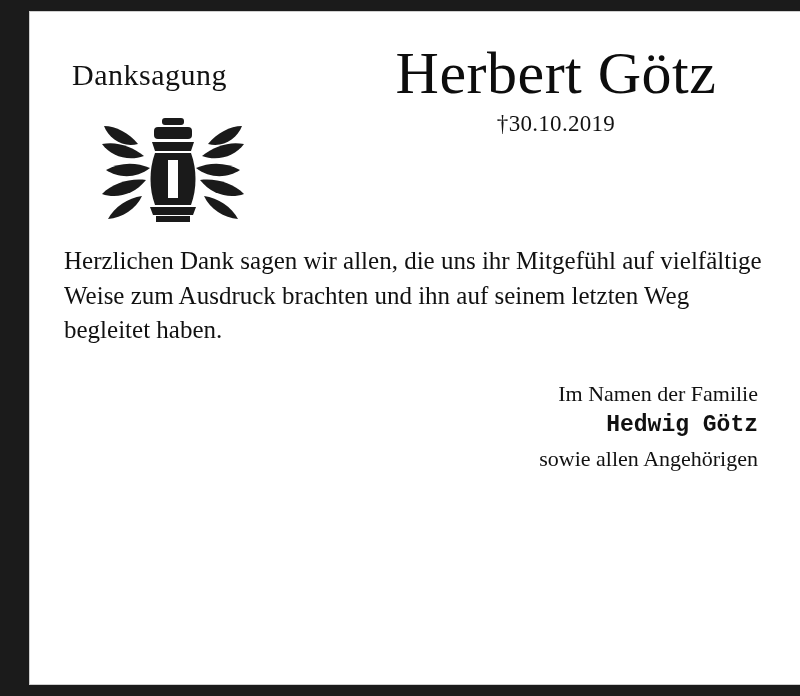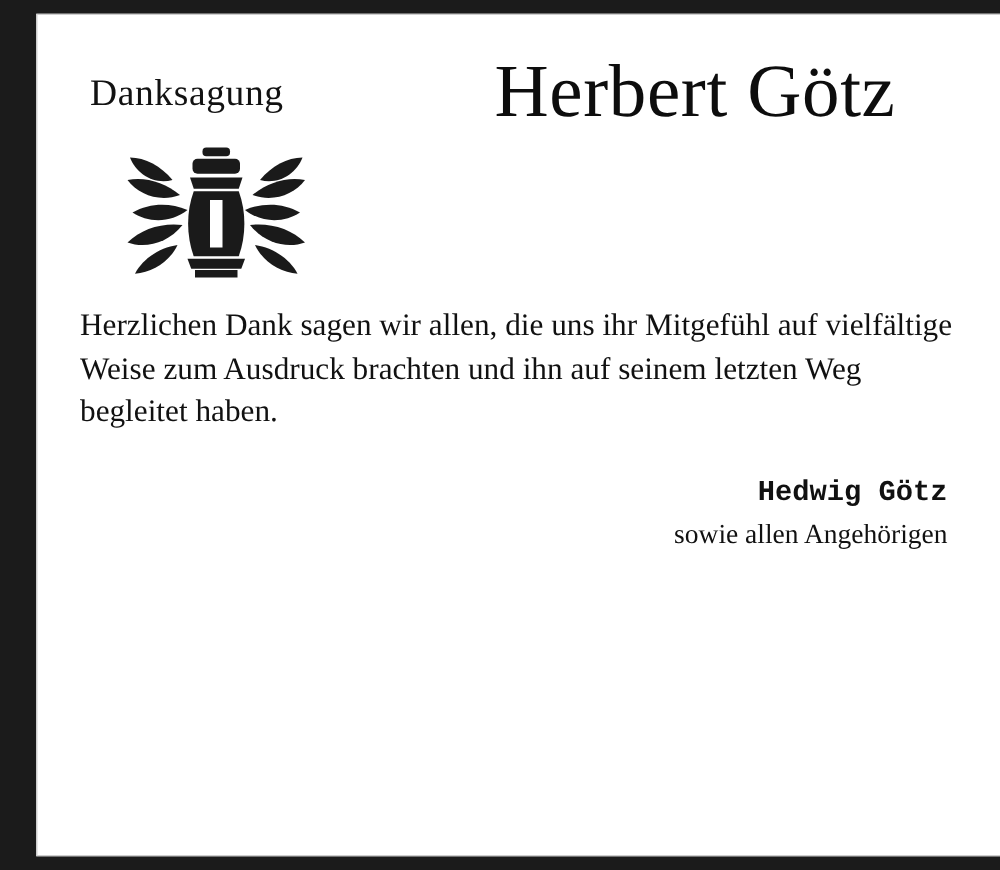--- a/index.html
+++ b/index.html
@@ -126,20 +126,21 @@
 <body>
 
 <div class="page">
   <div class="card">
 
     <div class="header">
       <div class="danksagung">Danksagung</div>
 
       <div class="name-block">
         <div class="deceased-name">Herbert Götz</div>
+        <div class="death-date">†30.10.2019</div>
       </div>
     </div>
 
     <div class="ornament">
       <svg viewBox="0 0 230 120" width="230" height="120" xmlns="http://www.w3.org/2000/svg">
         <g fill="#1a1a1a">
 
           <rect x="104" y="8" width="22" height="7" rx="3"></rect>
           <path d="M100 17 h30 a4 4 0 0 1 4 4 v4 a4 4 0 0 1 -4 4 h-30 a4 4 0 0 1 -4 -4 v-4 a4 4 0 0 1 4 -4 z"></path>
           <path d="M94 32 h42 l-3 9 h-36 z"></path>
@@ -161,20 +162,21 @@
           <path d="M150 34 c9 -11 22 -18 34 -18 c-5 13 -19 22 -34 18 z"></path>
         </g>
       </svg>
     </div>
 
     <div class="body-text">
       <div class="para-main"><span class="strong">Herzlichen Dank</span><span> sagen wir allen, die uns ihr Mitgefühl auf vielfältige Weise zum Ausdruck brachten und ihn auf seinem letzten Weg begleitet haben.</span></div>
 
 
       <div class="family-block">
+        <div>Im Namen der Familie</div>
         <div class="fam-name">Hedwig Götz</div>
         <div>sowie allen Angehörigen</div>
       </div>
     </div>
 
 
   </div>
 </div>
 
 </body></html>

